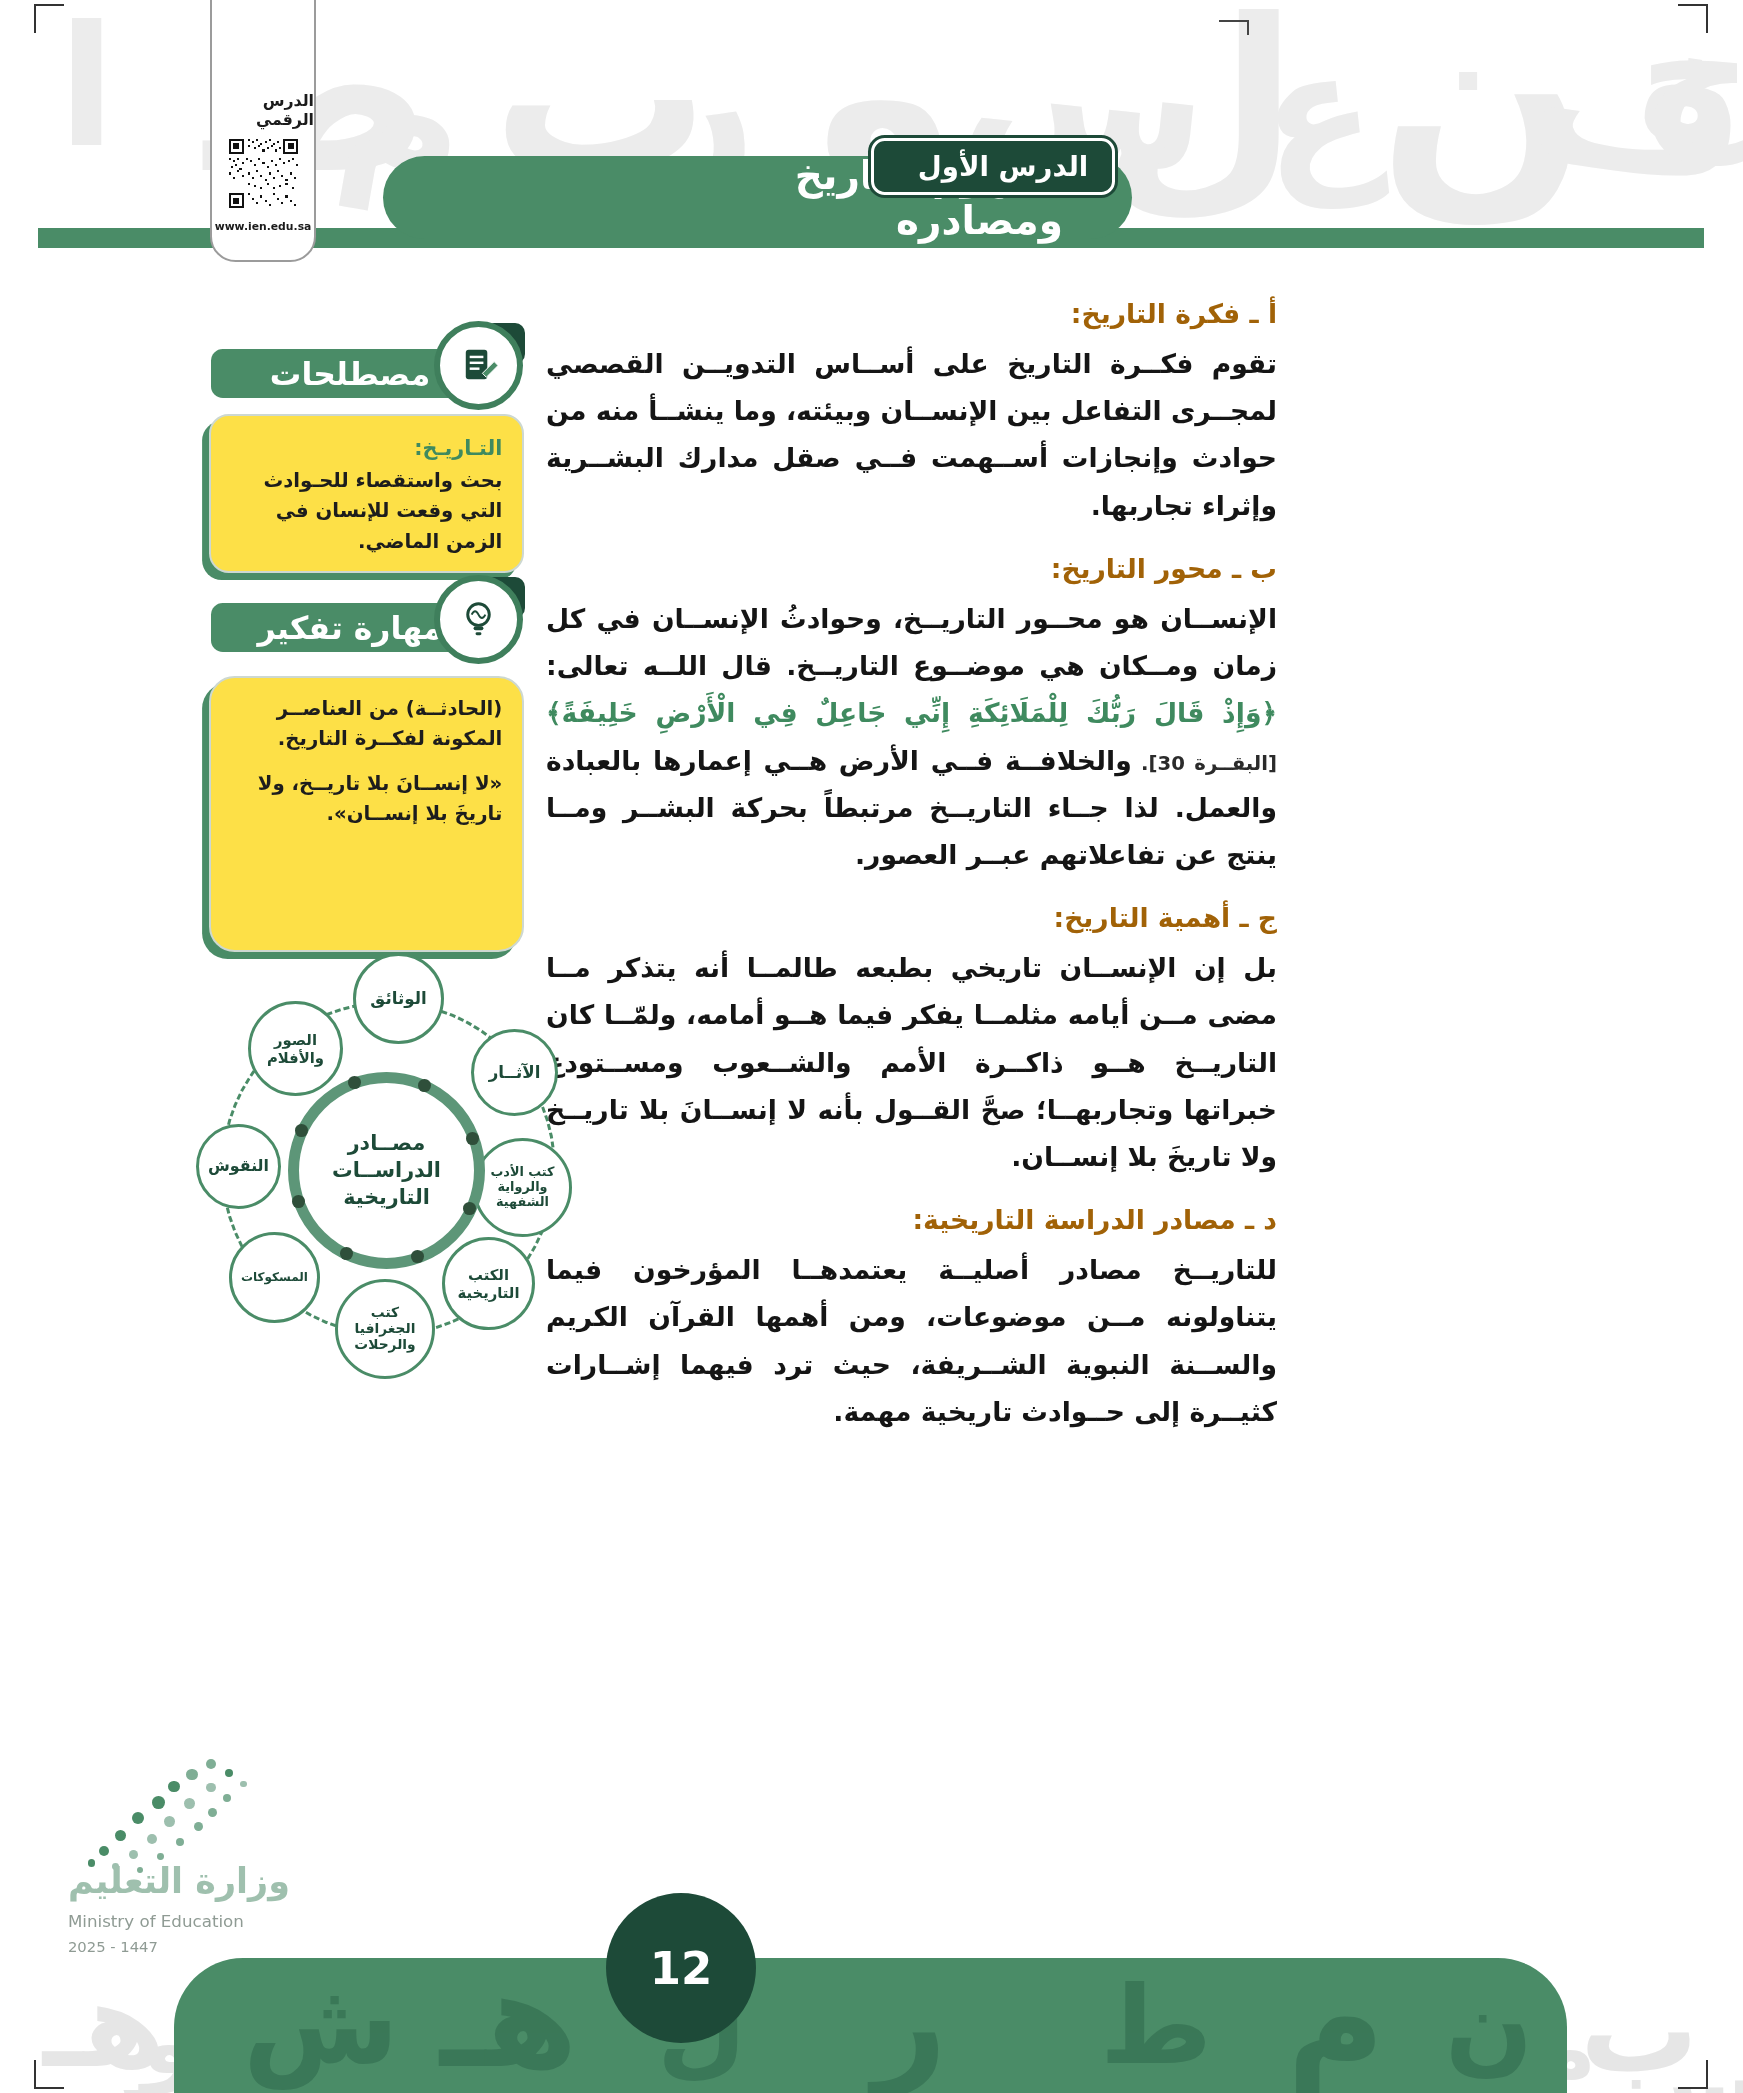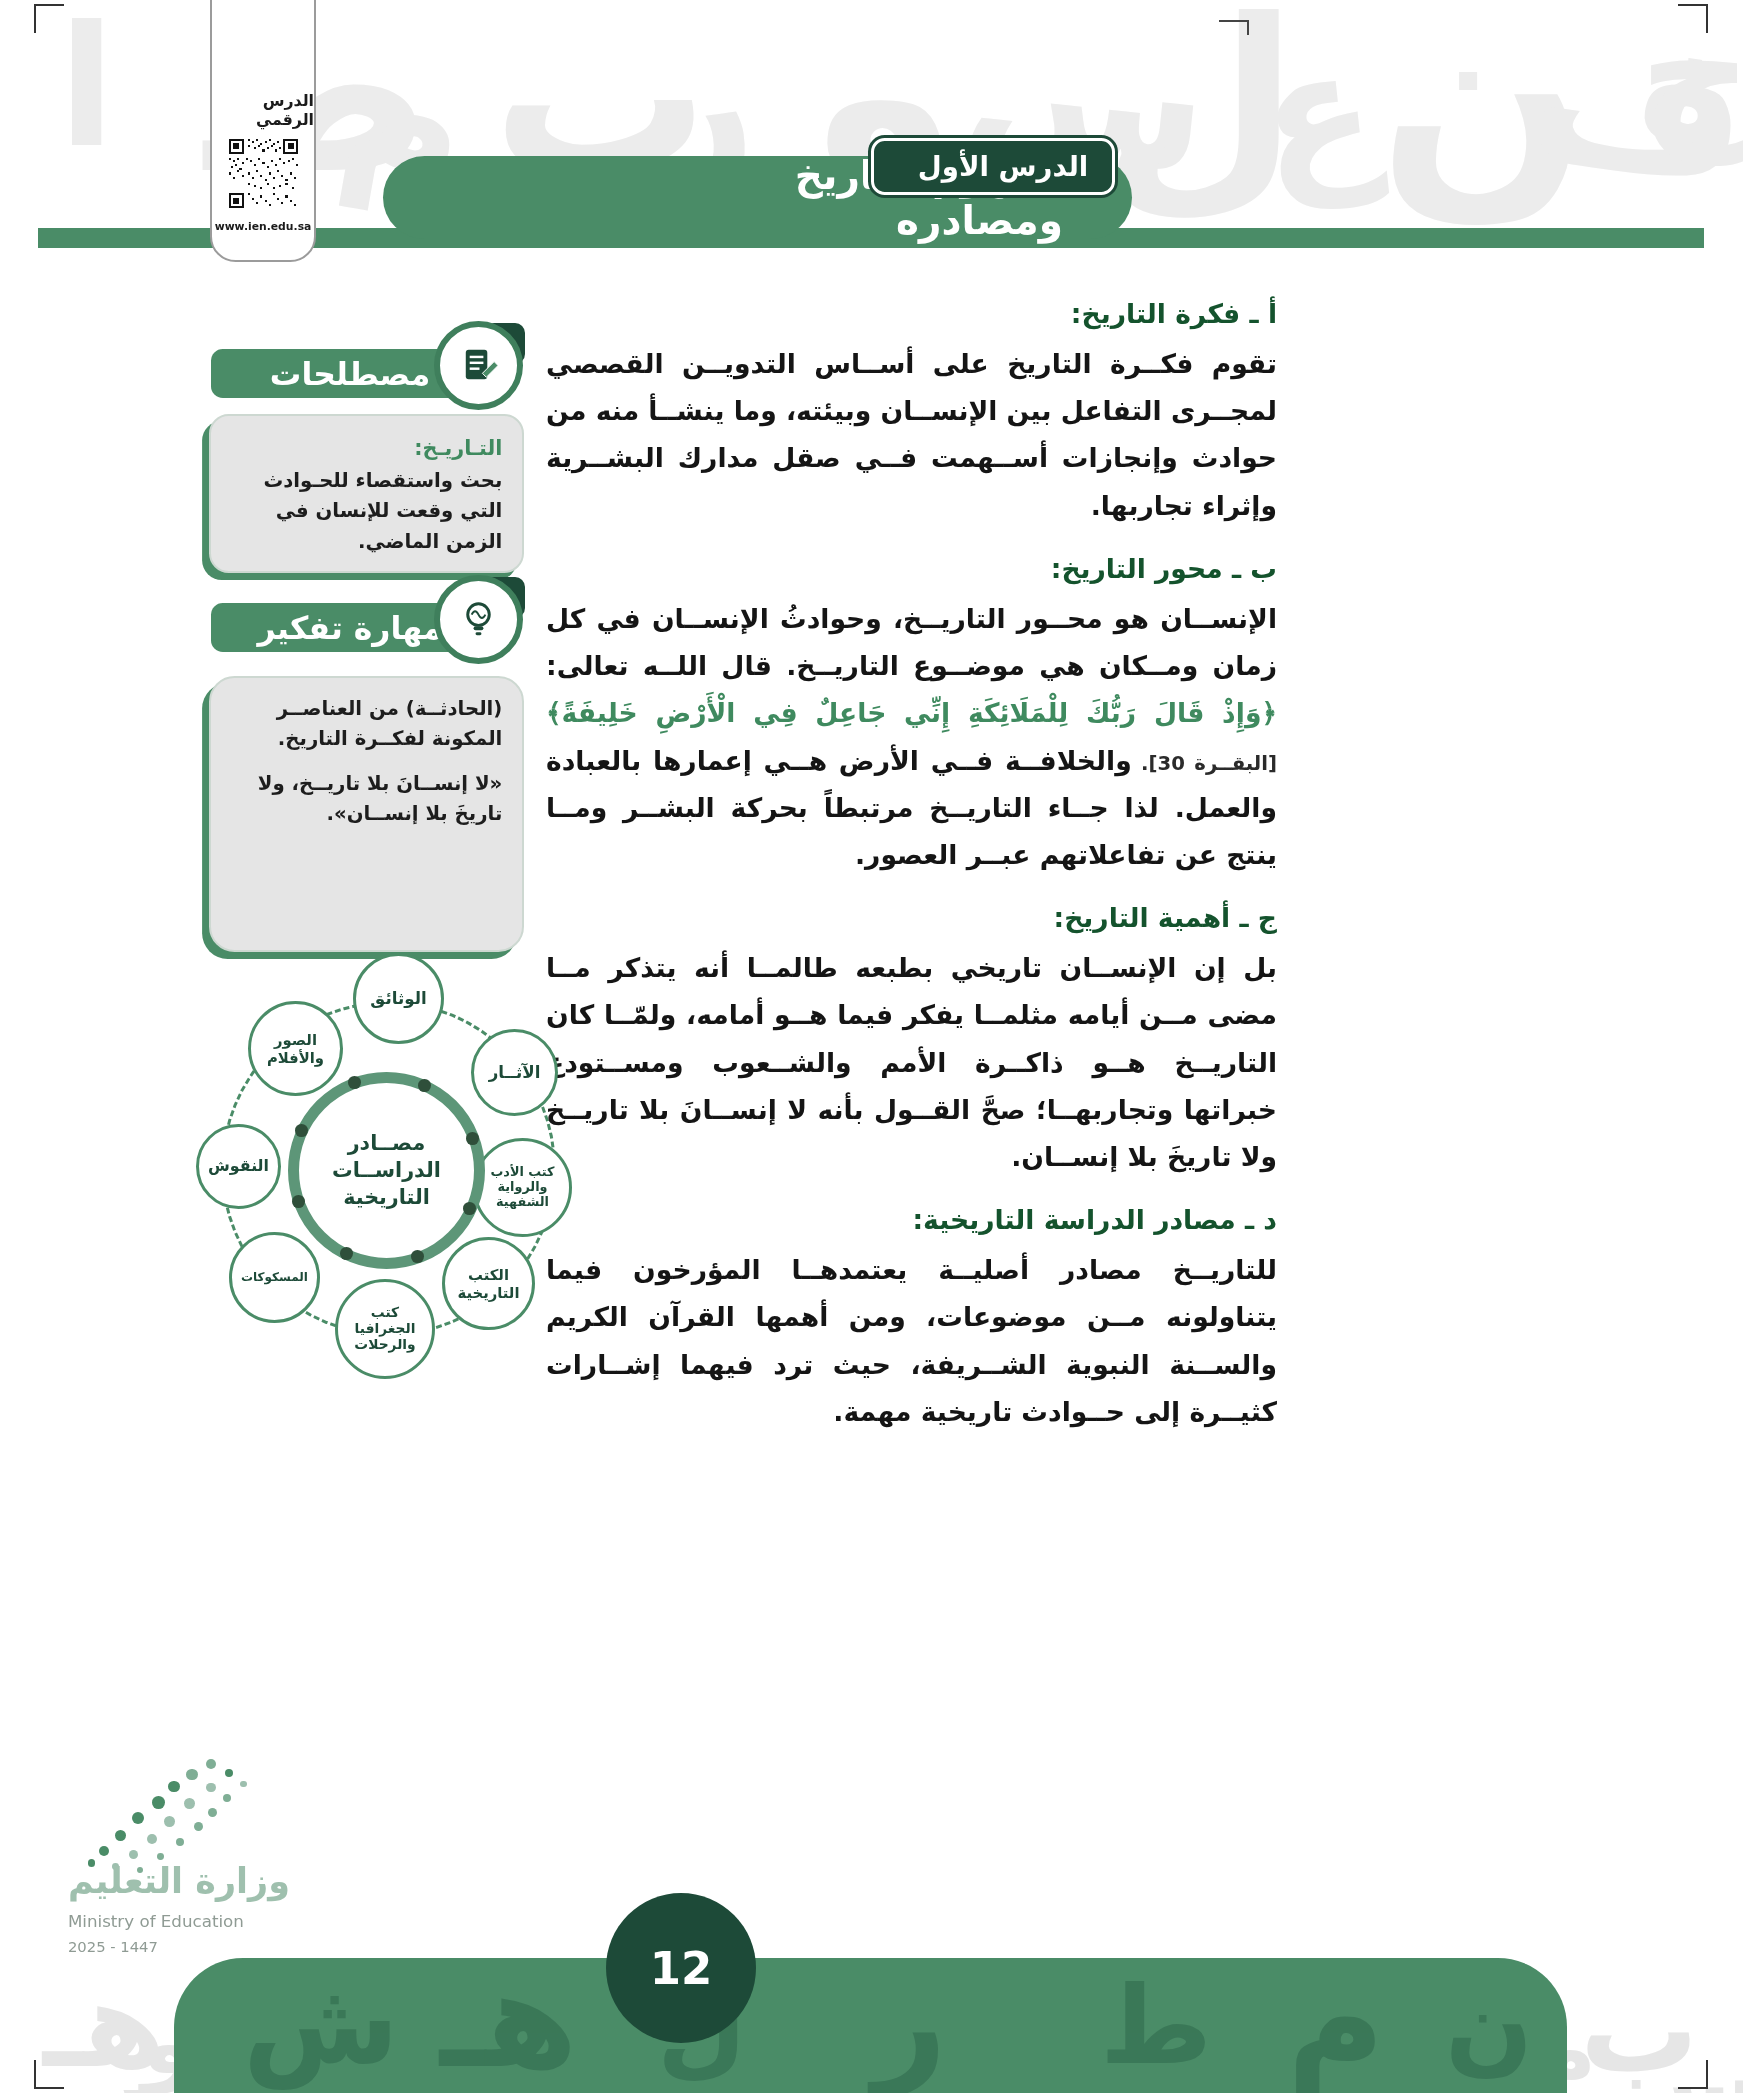--- a/index.html
+++ b/index.html
@@ -52,42 +52,42 @@
   .digital-label { font-size:15.8px; font-weight:bold; color:#1b1b1b; }
   .qr { margin-top:9.9px; }
   .digital-url { margin-top:11.8px; font-size:10.8px; font-weight:bold; color:#1b1b1b; direction:ltr; }
 
   
   .main-col {
     position:absolute; right:466px; width:731px; top:294px; z-index:2;
     color:#151515; font-size:26.6px; font-weight:bold; line-height:1.78;
     text-align:justify;
   }
-  .main-col h3 { color:#14532d; font-size:26.6px; margin:19.7px 0 5.9px; line-height:1.5; }
+  .main-col h3 { color:#a16207; font-size:26.6px; margin:19.7px 0 5.9px; line-height:1.5; }
   .main-col h3:first-child { margin-top:0; }
   .main-col p { margin:0 0 5.9px; }
   .verse { color:#3f8a5f; }
   .verse-ref { font-size:19.7px; color:#2b2b2b; }
 
   
   .side-header {
     position:absolute; left:212px; width:278px; height:49px; background:#4a8c67;
     border-radius:11.8px; z-index:2; display:flex; align-items:center; justify-content:center;
     color:#ffffff; font-size:31.5px; font-weight:bold;
   }
   .side-icon-tab {
     position:absolute; width:41px; height:41px; background:#1d4a38; border-radius:9.9px; z-index:2;
   }
   .side-icon {
     position:absolute; width:89px; height:89px; background:#ffffff;
     border:6.9px solid #3f7f5c; border-radius:50%; z-index:3;
     display:flex; align-items:center; justify-content:center;
   }
   .side-box {
-    position:absolute; left:210px; width:315px; background:#e5e5e5;
+    position:absolute; left:210px; width:315px; background:#fde047;
     border:2px solid #cdd8d1; border-radius:19.7px; z-index:2;
     box-shadow:-6.9px 6.9px 0 #4a8c67;
     padding:15.8px 19.7px 13.8px; color:#1d1d1d; font-weight:bold;
   }
   .terms-box { top:414px; min-height:118px; font-size:19.7px; line-height:1.55; }
   .terms-box .term-name { color:#3f8a5f; font-size:20.7px; margin-bottom:2px; }
   .think-box { top:676px; min-height:276px; font-size:19.7px; line-height:1.55; border-radius:25.6px; }
   .think-box div { margin-bottom:13.8px; }
   .think-box div:last-child { margin-bottom:0; }
 

